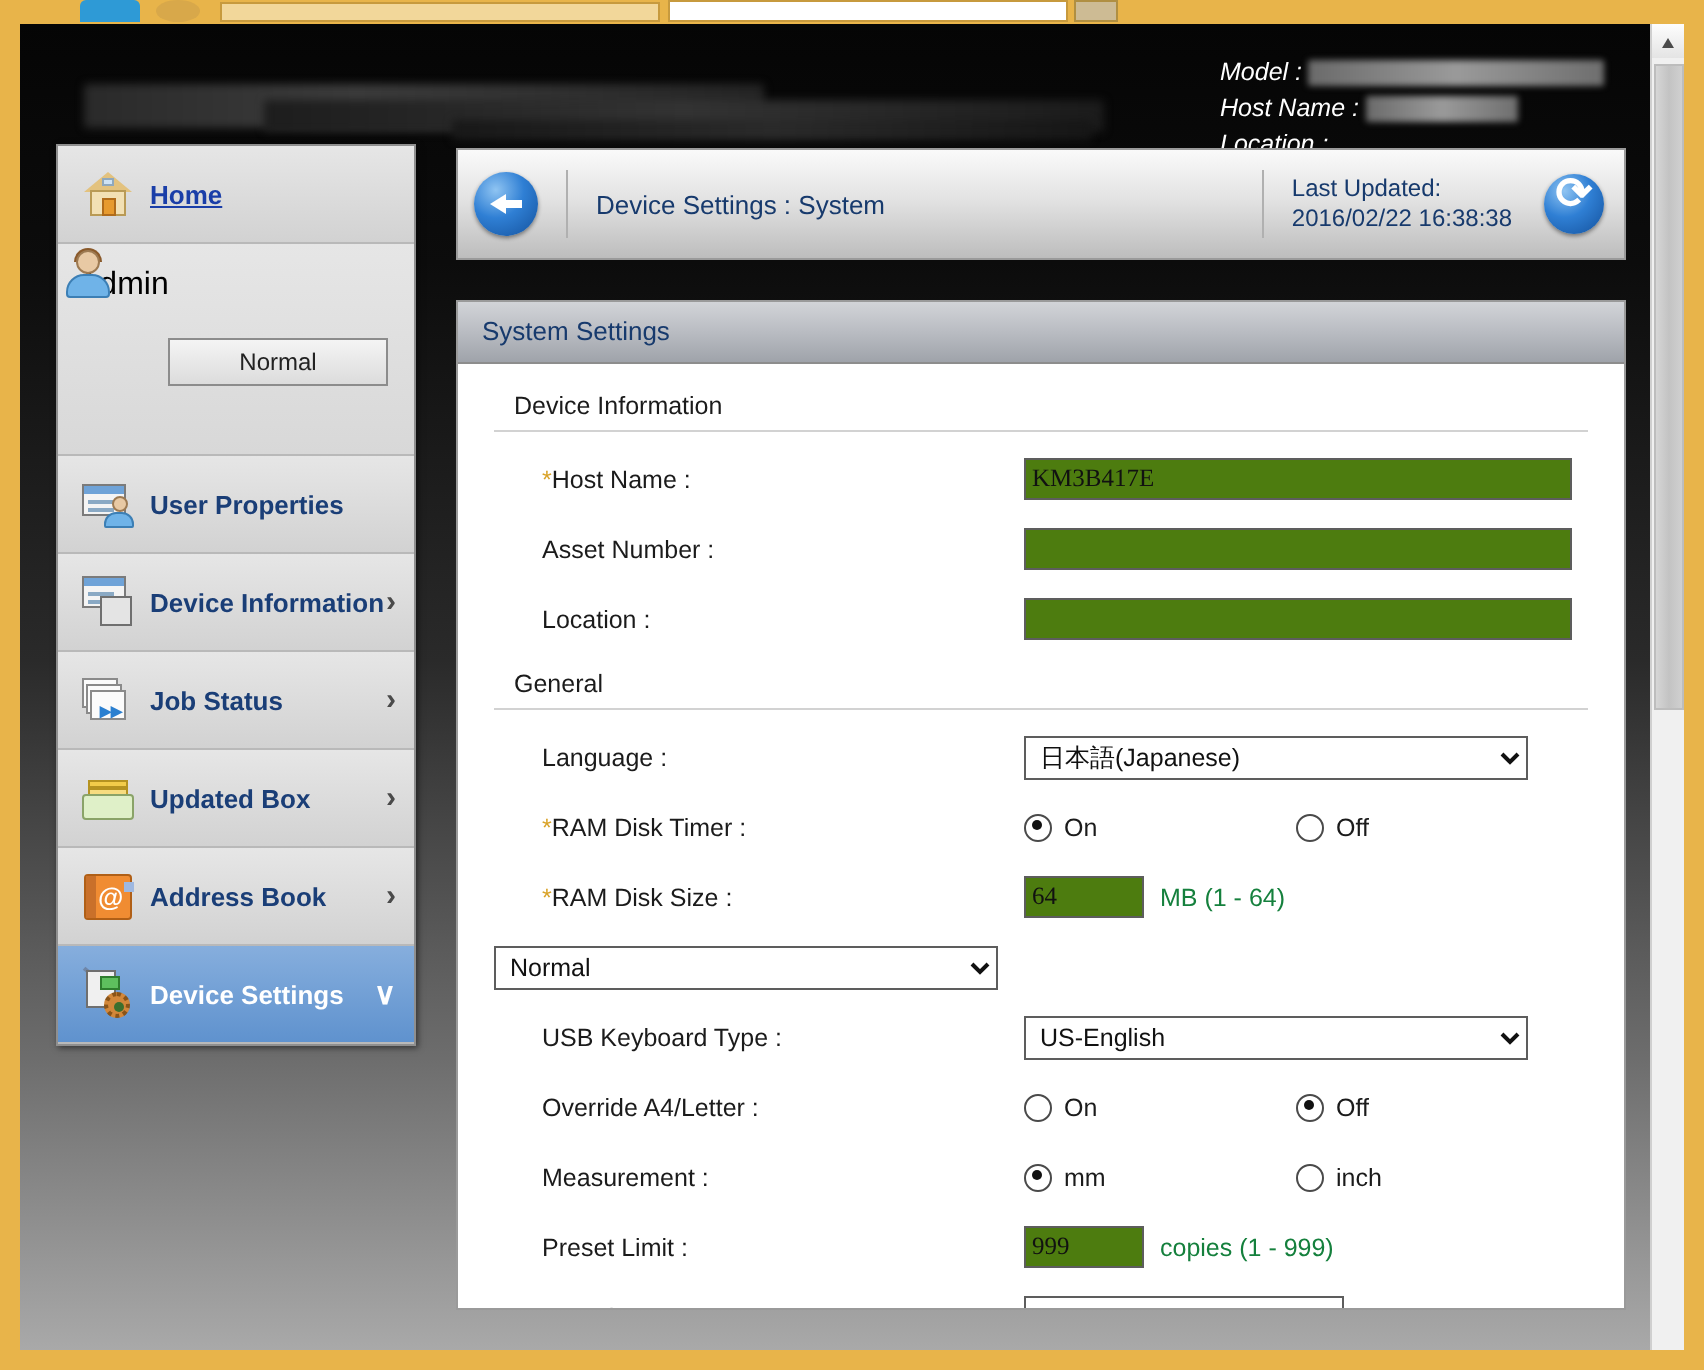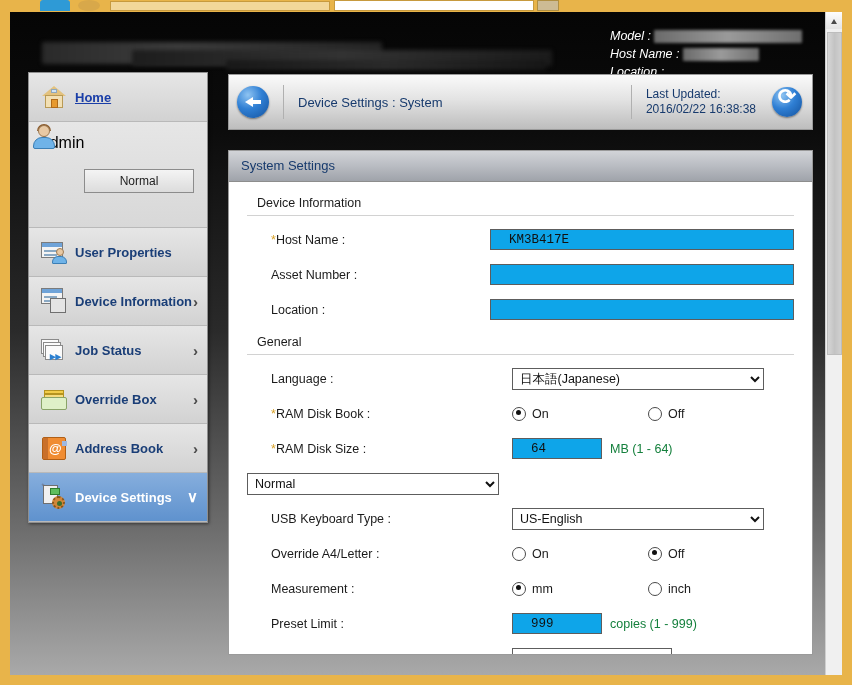--- a/index.html
+++ b/index.html
@@ -97,21 +97,21 @@
      border-bottom:1px solid #8d8d8d;}
   #panel-body{padding:10px 18px 0 18px;background:#fff;height:462px;overflow:hidden;}
 
   .group-title{font-size:12.5px;color:#1b1b1b;padding:4px 0 5px 10px;
      border-bottom:1px solid #d2d2d2;margin-bottom:6px;}
   .frow{display:flex;align-items:center;height:35px;}
   .flabel{width:265px;font-size:12.5px;color:#1b1b1b;padding-left:24px;box-sizing:border-box;}
   .req{color:#d9a227;}
   .fctl{flex:1 1 auto;display:flex;align-items:center;}
   input.txt{height:19px;border:1px solid #5d5d5d;font-size:12.5px;color:#111;
-     padding:0 18px;font-family:Liberation Mono, monospace;background:#0ea5e9;box-sizing:content-box;}
+     padding:0 3px;font-family:Liberation Serif, serif;background:#4d7c0f;box-sizing:content-box;}
   input.wide{width:266px;}
   input.small{width:52px;}
   .unit{font-size:12.5px;color:#15803d;margin-left:8px;}
   select.sel{height:22px;border:1px solid #5d5d5d;font-size:12.5px;color:#111;background:#fff;
      font-family:"Liberation Sans",sans-serif;padding-left:3px;}
   select.sel-wide{width:252px;}
   select.sel-narrow{width:160px;}
   .radio-grp{display:flex;align-items:center;}
   .radio-opt{display:flex;align-items:center;width:136px;font-size:12.5px;color:#1b1b1b;cursor:pointer;}
   .rb{width:12px;height:12px;border:1px solid #4a4a4a;border-radius:50%;background:#fff;
@@ -280,21 +280,21 @@
     </div>
 
     <div class="nav-row">
       <span class="ico">
         <span class="ic-docbox">
             <span class="paper"></span>
             <span class="paper2"></span>
             <span class="tray"></span>
           </span>
       </span>
-      <span class="lab">Override Box</span>
+      <span class="lab">Updated Box</span>
       <span class="chev">›</span>
     </div>
 
     <div class="nav-row">
       <span class="ico">
         <span class="ic-addr">
             <span class="spine"></span>
             <span class="at">@</span>
             <span class="tab"></span>
           </span>
@@ -362,21 +362,21 @@
         <div class="group-title" style="margin-top:4px;">General</div>
 
         <div class="frow">
           <div class="flabel">Language :</div>
           <div class="fctl">
               <select class="sel sel-wide"><option>日本語(Japanese)</option></select>
             </div>
         </div>
 
         <div class="frow">
-          <div class="flabel"><span class="req">*</span><span>RAM Disk Book :</span></div>
+          <div class="flabel"><span class="req">*</span><span>RAM Disk Timer :</span></div>
           <div class="fctl radio-grp">
             <label class="radio-opt">
                 <span class="rb on"></span>
                 <span>On</span>
               </label>
             <label class="radio-opt">
                 <span class="rb"></span>
                 <span>Off</span>
               </label>
           </div>

